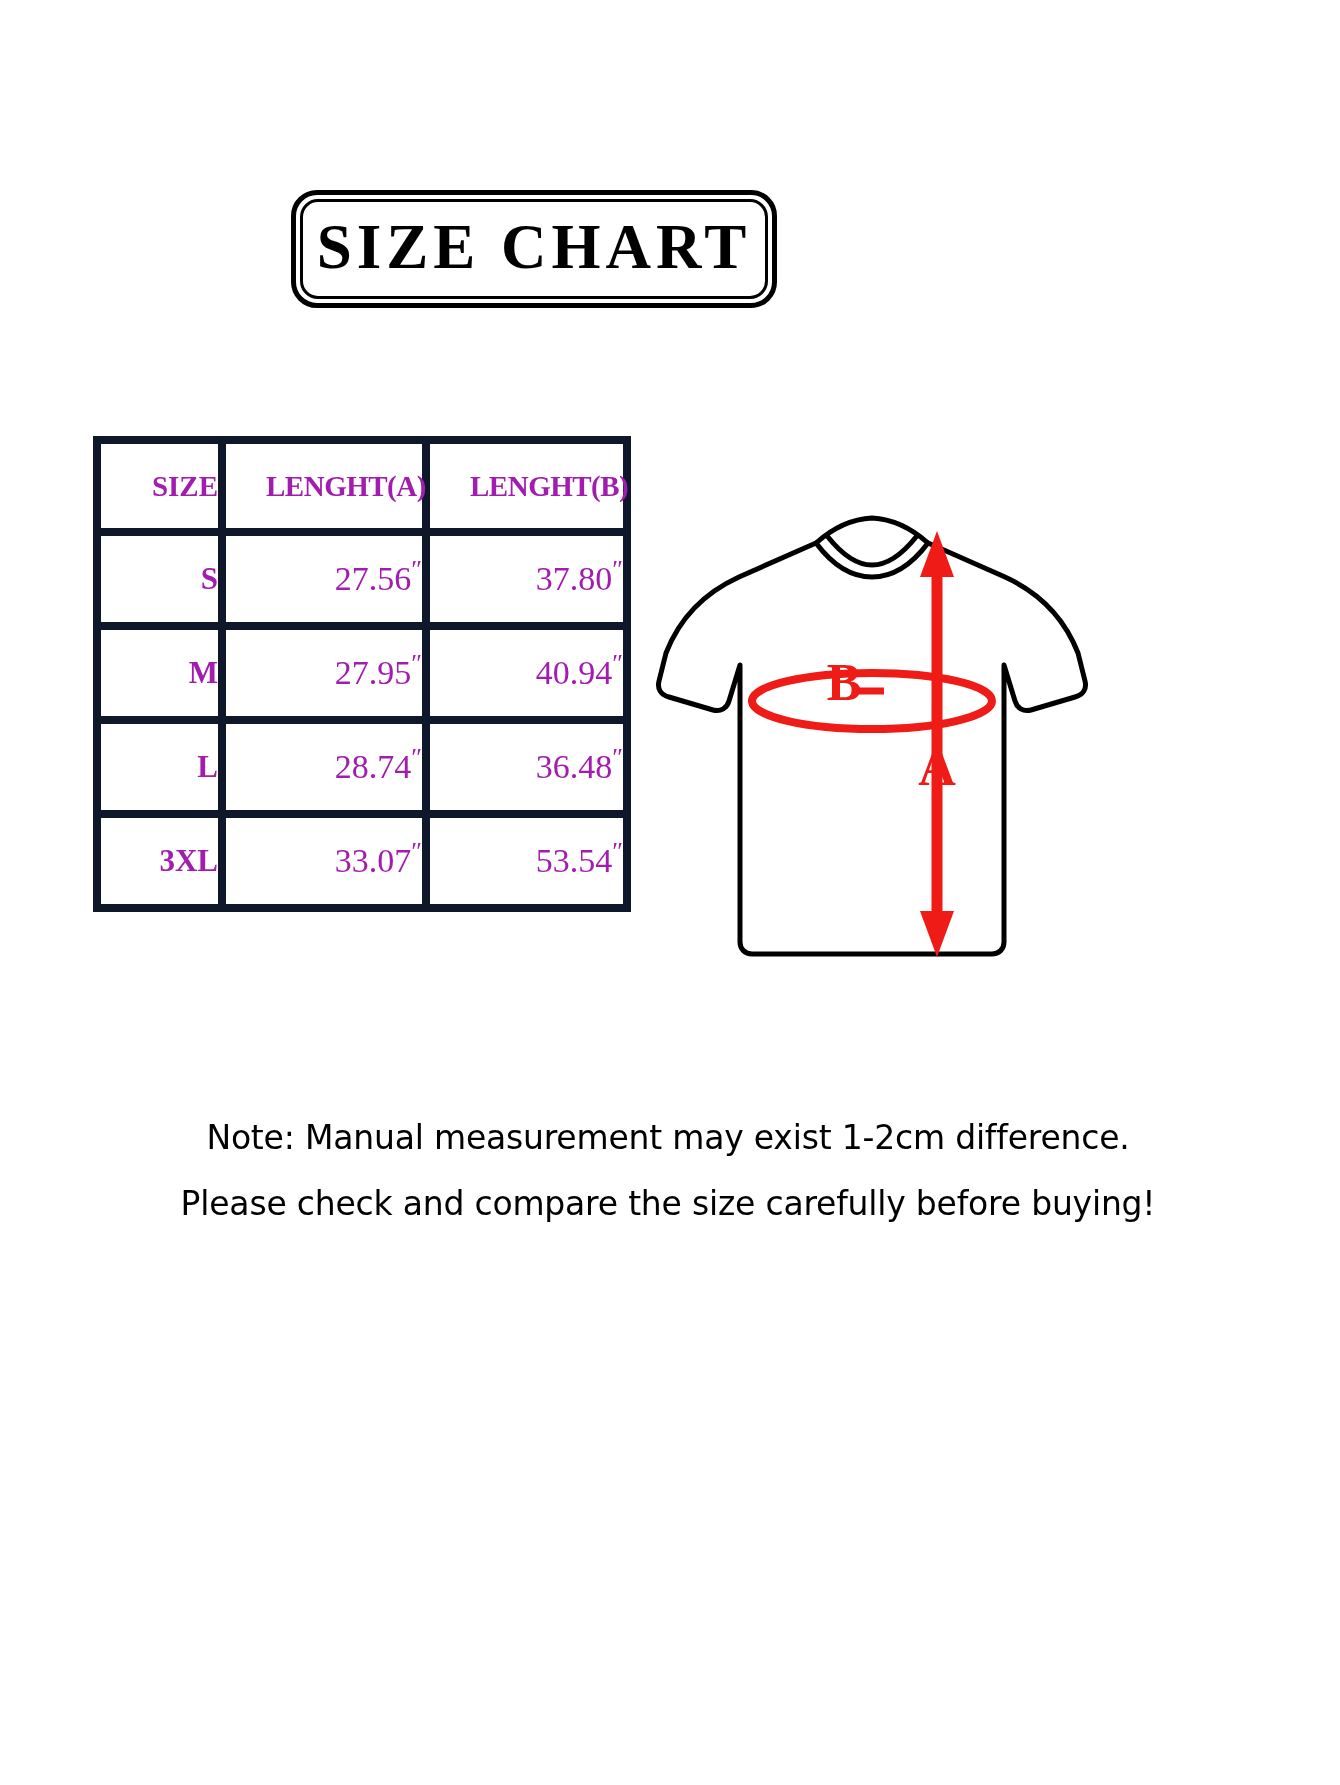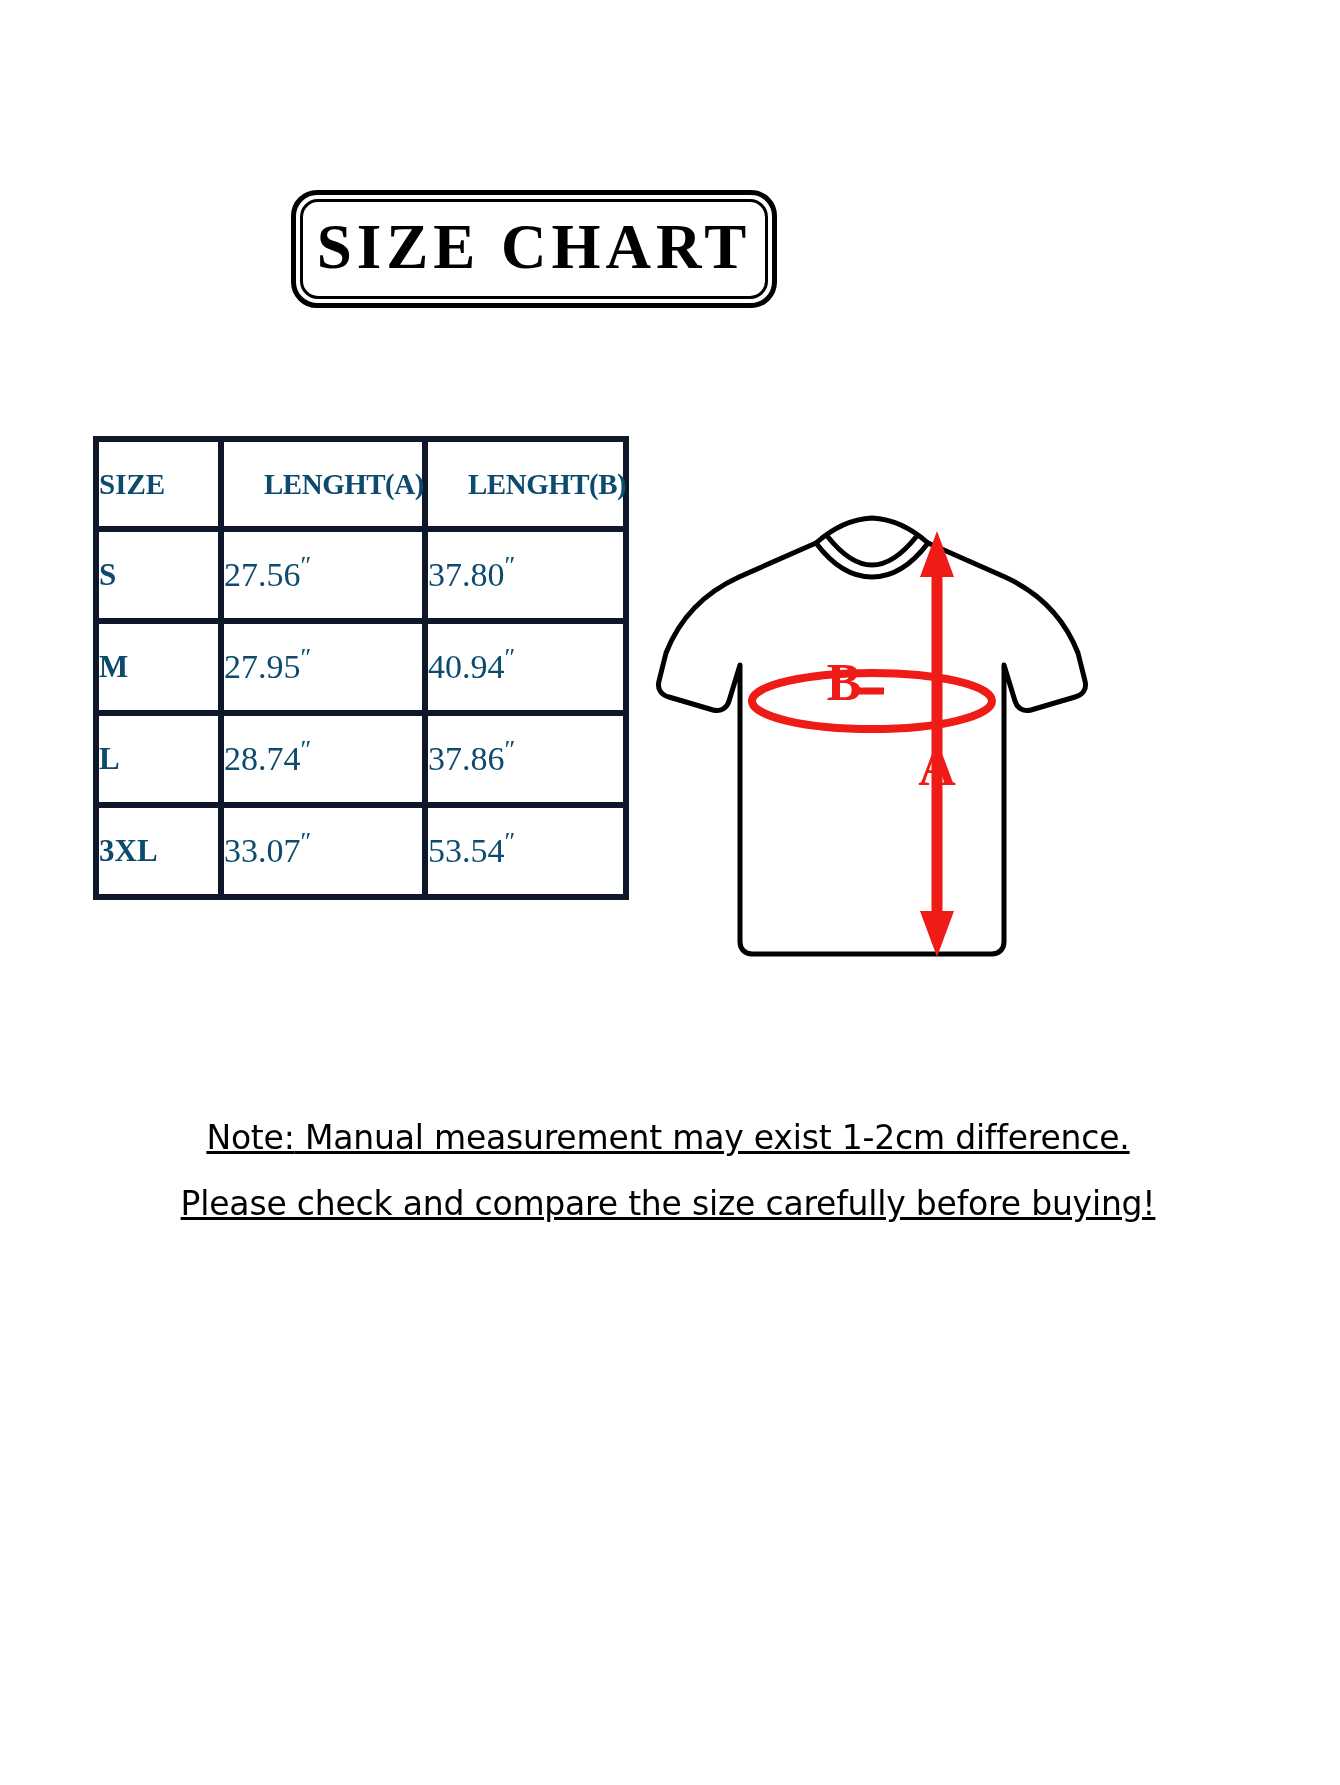--- a/index.html
+++ b/index.html
@@ -57,24 +57,24 @@
     top: 436px;
     width: 530px;
   }
   table.size-table {
     border-collapse: collapse;
     width: 530px;
     table-layout: fixed;
     border: 5px solid #000;
   }
   table.size-table td, table.size-table th {
-    border: 6px solid #0f172a;
-    text-align: left;
+    border: 8px solid #0f172a;
+    text-align: right;
     vertical-align: middle;
-    color: #0c4a6e;
+    color: #a21caf;
     padding: 0;
   }
   table.size-table thead th {
     height: 84px;
     font-family: "Liberation Serif", serif;
     font-weight: bold;
     font-size: 29px;
   }
   table.size-table thead th.hdr-size { font-size: 29px; letter-spacing: 0px; }
   table.size-table thead th.hdr-len { font-size: 29px; letter-spacing: -0.5px; padding-left: 40px; }
@@ -111,21 +111,20 @@
   .shirt-wrap svg { display: block; }
 
   
   .note {
     position: absolute;
     left: 0;
     top: 1105px;
     width: 1336px;
     text-align: center;
     color: #000;
-    text-decoration: underline;
   }
   .note-line {
     font-family: "DejaVu Sans", sans-serif;
     font-size: 33px;
     line-height: 66px;
     letter-spacing: -0.2px;
   }
   .note-label {
     font-family: "DejaVu Sans", sans-serif;
     font-size: 33px;
@@ -162,21 +161,21 @@
         <td class="cell-val"><span>37.80</span><span class="inch">″</span></td>
       </tr>
       <tr>
         <td class="cell-size">M</td>
         <td class="cell-val"><span>27.95</span><span class="inch">″</span></td>
         <td class="cell-val"><span>40.94</span><span class="inch">″</span></td>
       </tr>
       <tr>
         <td class="cell-size">L</td>
         <td class="cell-val"><span>28.74</span><span class="inch">″</span></td>
-        <td class="cell-val"><span>37.86</span><span class="inch">″</span></td>
+        <td class="cell-val"><span>36.48</span><span class="inch">″</span></td>
       </tr>
       <tr>
         <td class="cell-size">3XL</td>
         <td class="cell-val"><span>33.07</span><span class="inch">″</span></td>
         <td class="cell-val"><span>53.54</span><span class="inch">″</span></td>
       </tr>
     </tbody>
   </table>
 </div>
 

